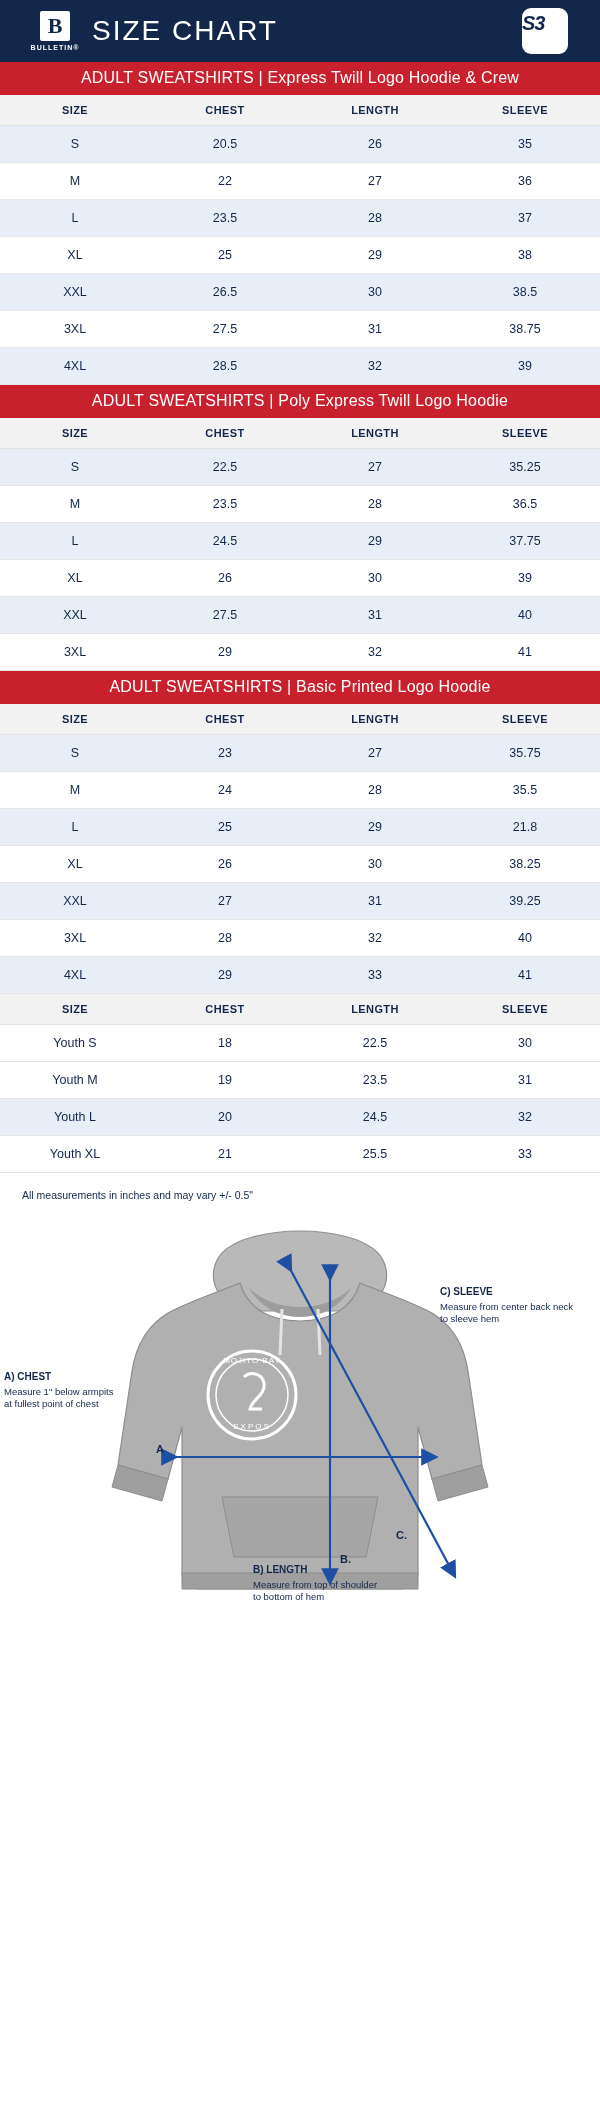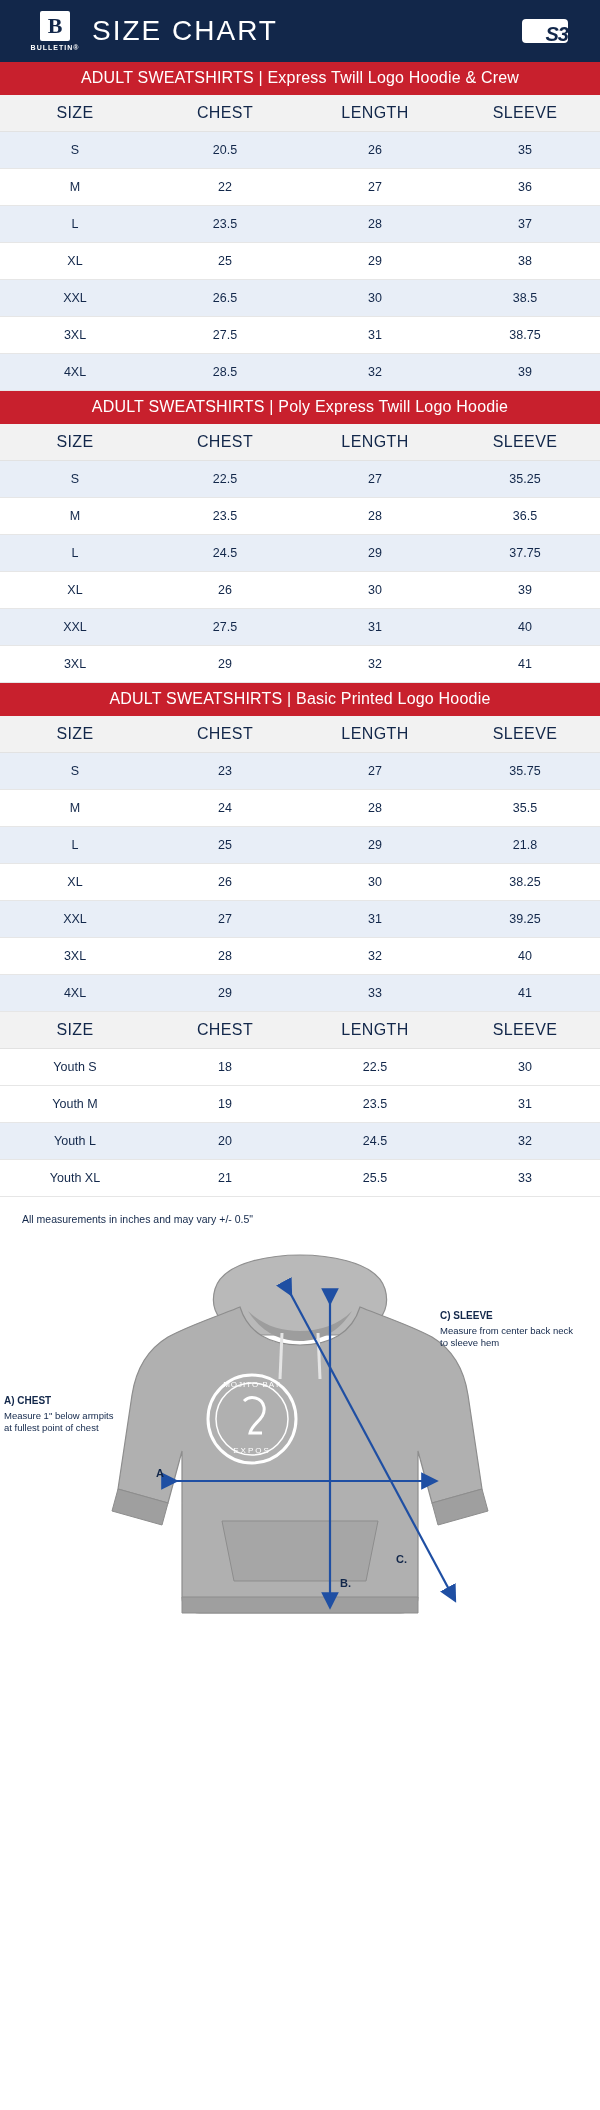--- a/index.html
+++ b/index.html
@@ -66,29 +66,29 @@
     font-family: "Liberation Sans", sans-serif;
   }
   .brand-right {
     width: 74px;
     display: flex;
     align-items: center;
     justify-content: center;
   }
   .brand-right .s3 {
     width: 46px;
-    height: 24px;
+    height: 46px;
     background: #ffffff;
     color: #12274a;
     font-weight: bold;
     font-size: 20px;
     font-style: italic;
     line-height: 30px;
-    text-align: right;
-    border-radius: 4px;
+    text-align: left;
+    border-radius: 9px;
     letter-spacing: -1px;
   }
 
   
   .section-bar {
     background: #c8202d;
     color: #ffffff;
     text-align: center;
     font-size: 16px;
     padding: 7px 4px 8px;
@@ -97,22 +97,22 @@
 
   
   table.size-table {
     width: 100%;
     border-collapse: collapse;
     table-layout: fixed;
   }
   table.size-table th {
     background: #f2f2f2;
     color: #12274a;
-    font-size: 16px;
-    font-weight: normal;
+    font-size: 11px;
+    font-weight: bold;
     padding: 9px 0;
     letter-spacing: 0.4px;
     border-bottom: 1px solid #e2e2e2;
   }
   table.size-table td {
     text-align: center;
     font-size: 12.5px;
     color: #12274a;
     padding: 11px 0;
     border-bottom: 1px solid #e6e6e6;
@@ -424,15 +424,19 @@
     </svg>
 
     <div class="callout callout-chest">
       <span class="title">A) CHEST</span>
       <span>Measure 1" below armpits at fullest point of chest</span>
     </div>
     <div class="callout callout-sleeve">
       <span class="title">C) SLEEVE</span>
       <span>Measure from center back neck to sleeve hem</span>
     </div>
+    <div class="callout callout-length">
+      <span class="title">B) LENGTH</span>
+      <span>Measure from top of shoulder to bottom of hem</span>
+    </div>
   </div>
 
 </div>
 
 </body></html>

